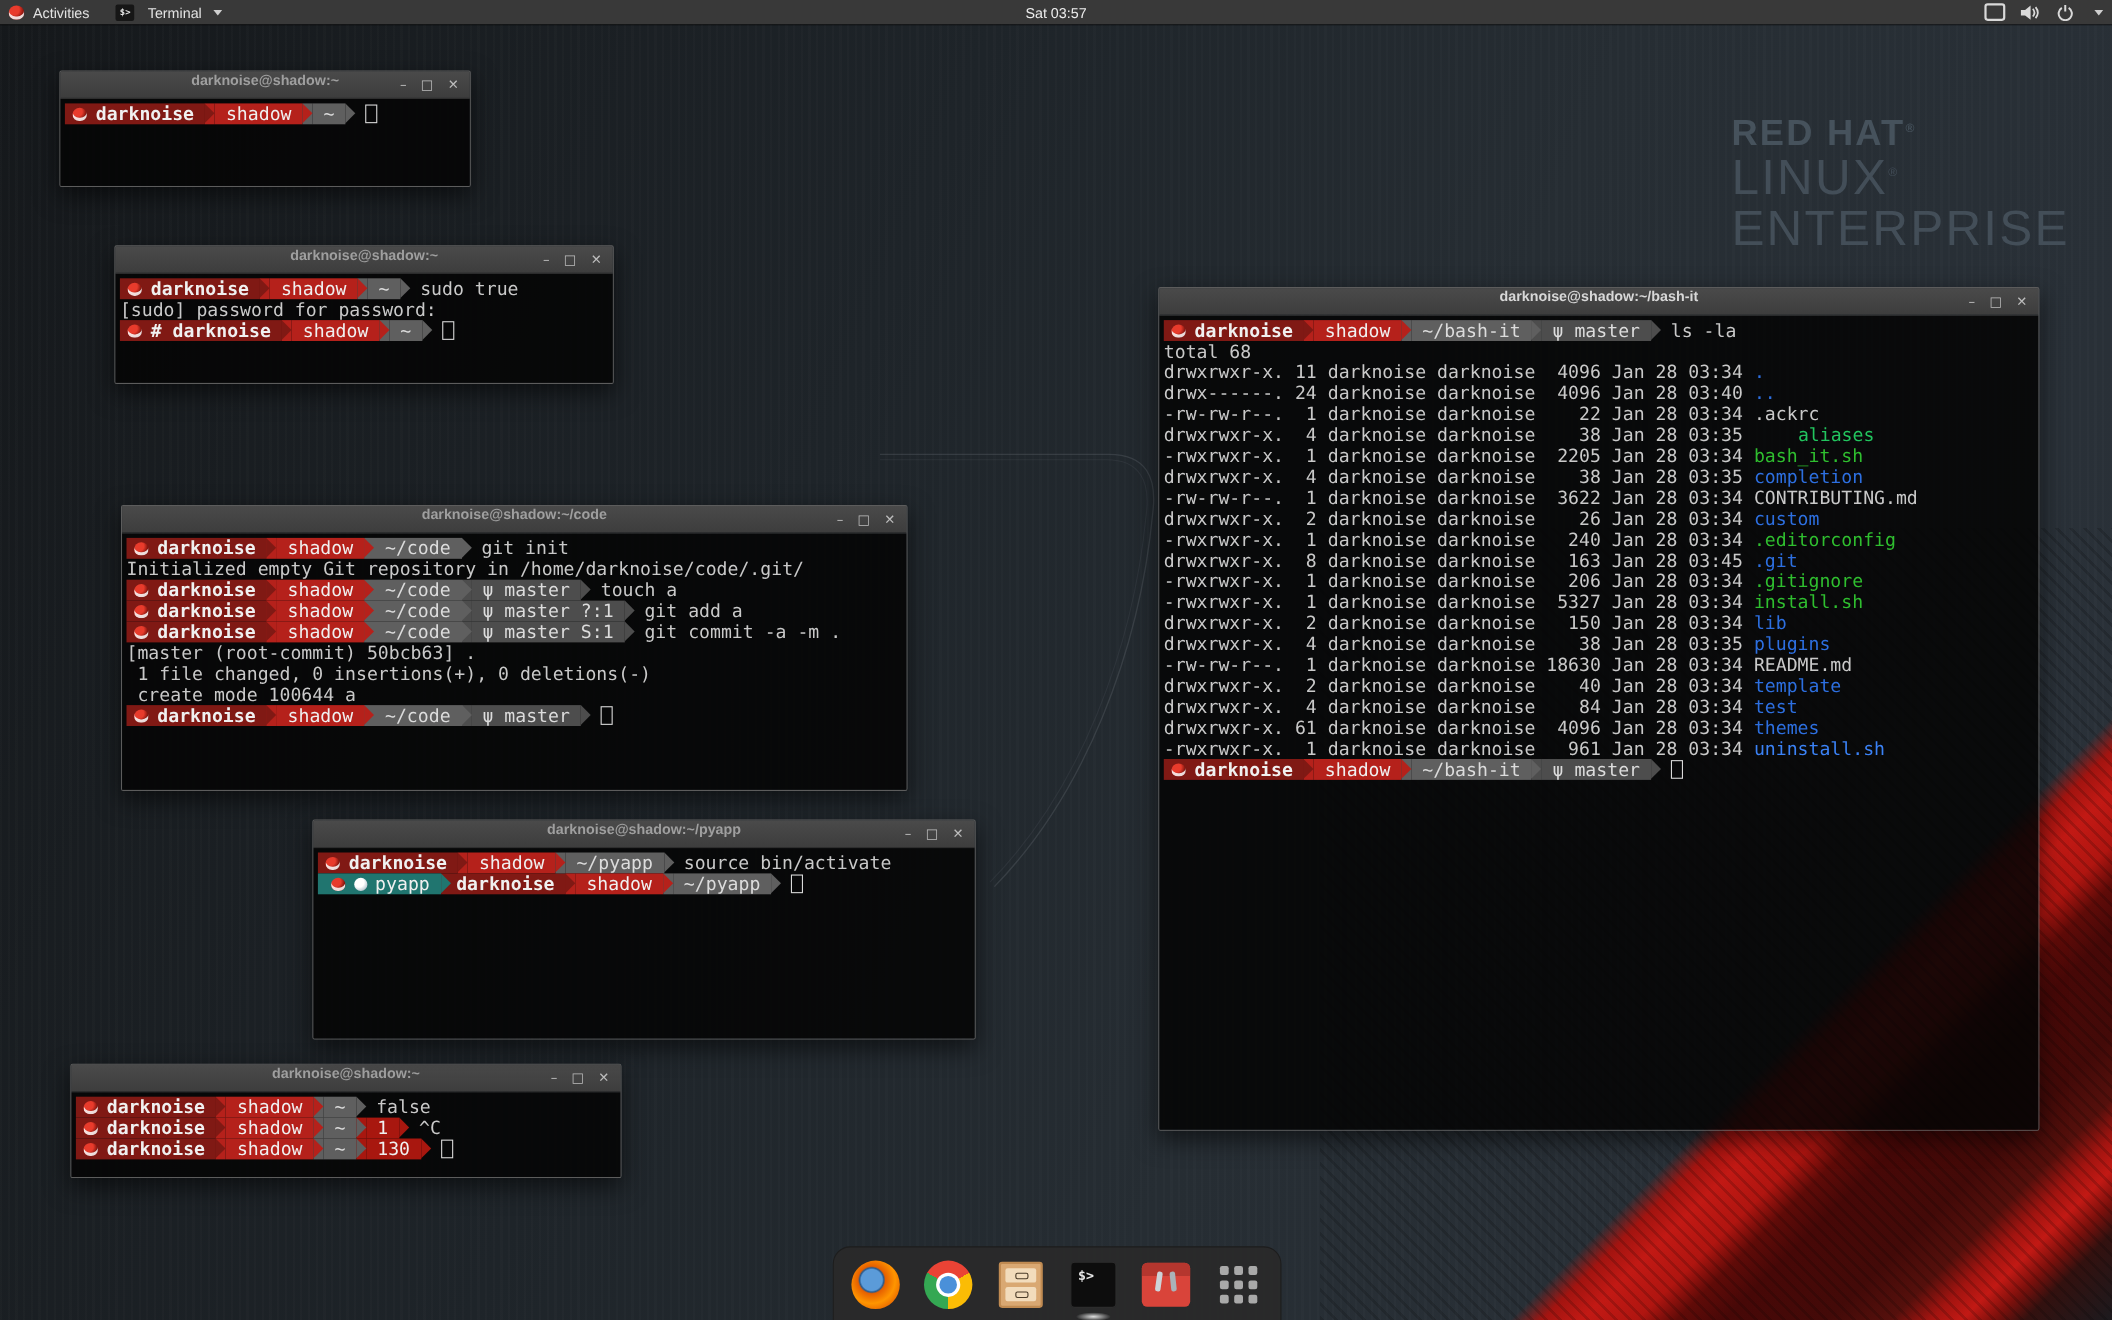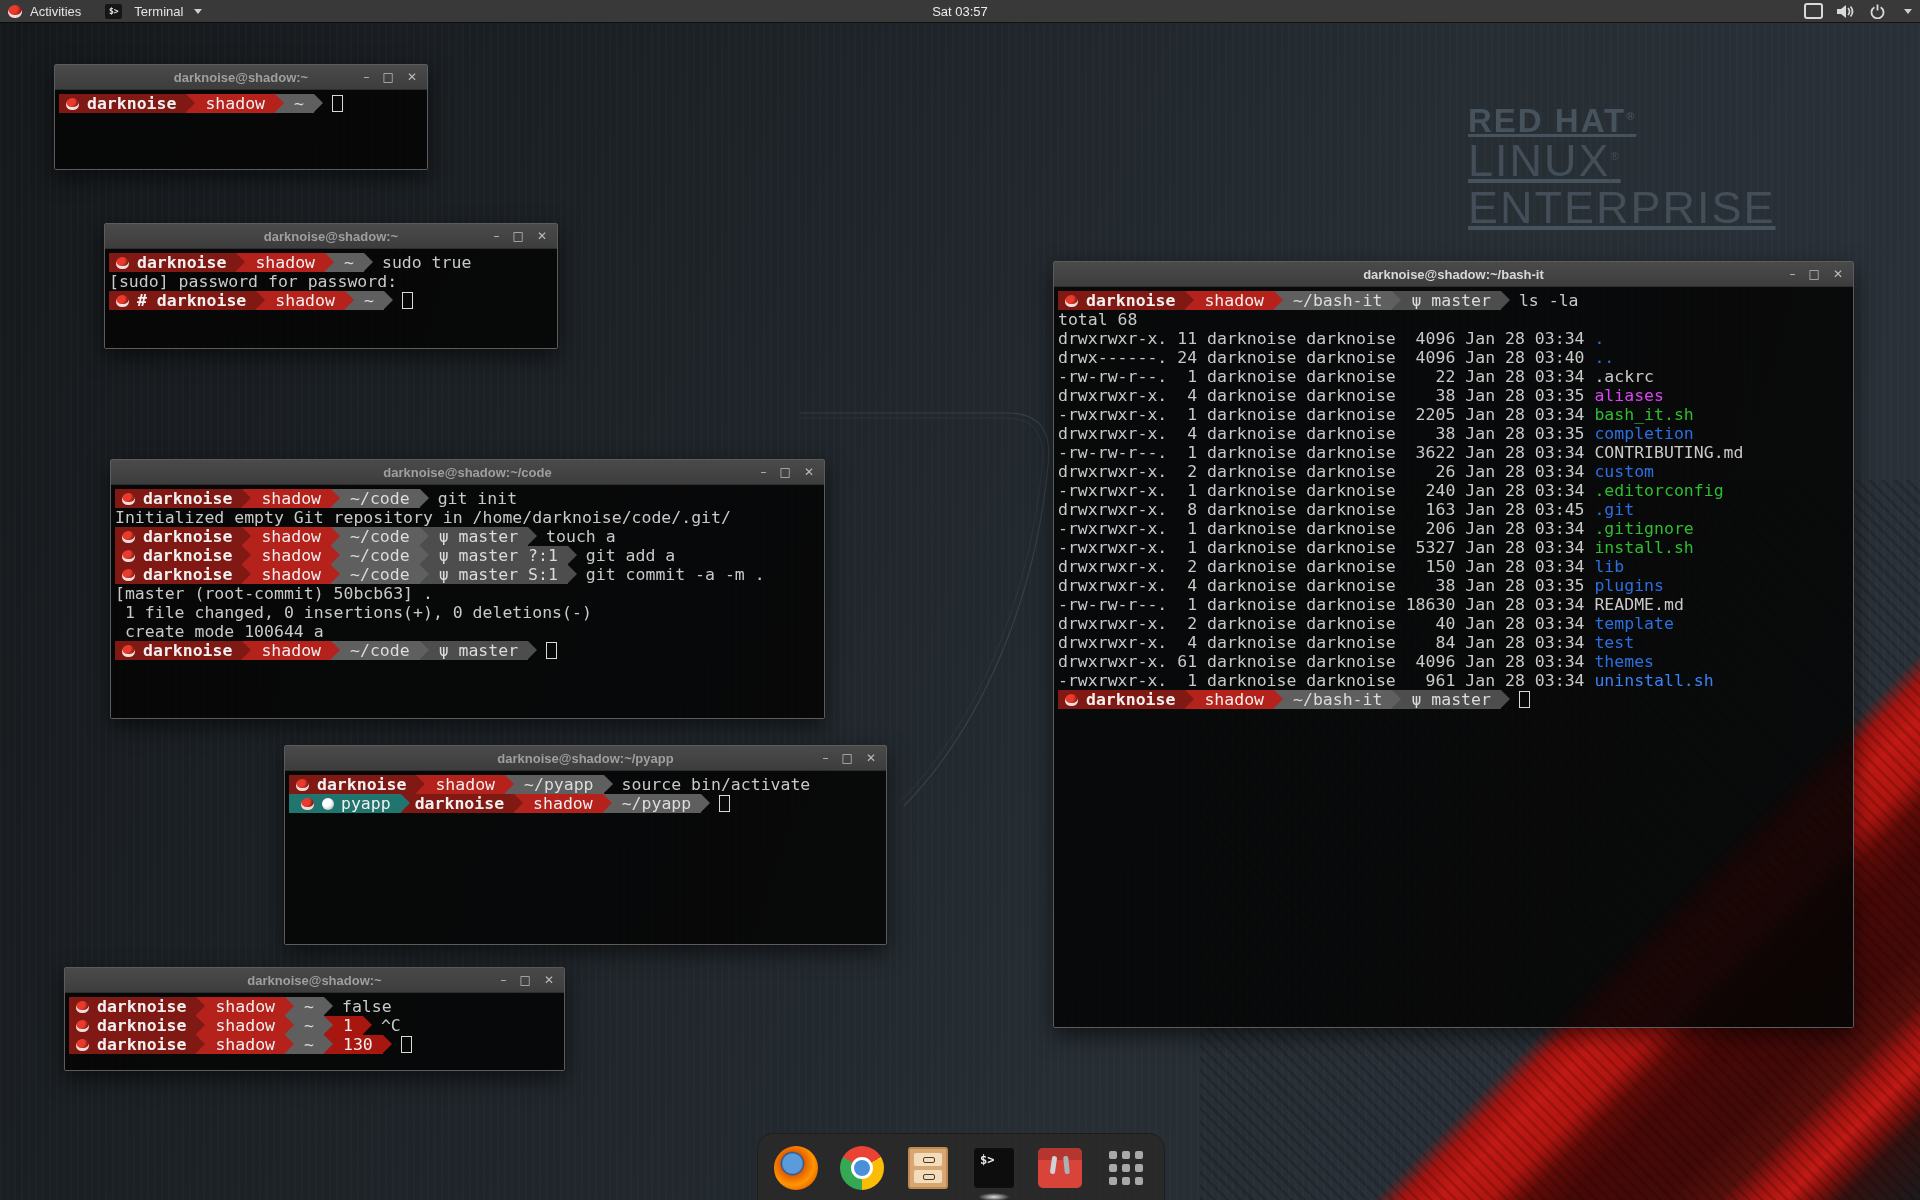--- a/index.html
+++ b/index.html
@@ -13,21 +13,21 @@
     background:
       repeating-linear-gradient(45deg,rgba(0,0,0,.16) 0 3px,transparent 3px 9px),
       linear-gradient(135deg,
         rgba(0,0,0,0) 0%,rgba(0,0,0,0) 62%,
         #a31410 64%,#c21914 66.5%,#b01510 70%,
         #600b08 72.5%,#470807 75.5%,#430a08 82%,
         #55100c 86%,#a31410 88.5%,#c21914 90.5%,
         #7c100c 92.5%,#33110f 94.5%,#1c1a1e 100%);}
   .curves{position:absolute;inset:0;pointer-events:none;}
   
-  .brand{position:absolute;left:1468px;top:104px;color:#46525c;line-height:1.04;user-select:none;text-decoration:underline;}
+  .brand{position:absolute;left:1574px;top:104px;color:#46525c;line-height:1.04;user-select:none;}
   .brand .b1{font-size:33px;font-weight:bold;letter-spacing:2px;}
   .brand .b2{font-size:45px;font-weight:400;letter-spacing:2px;color:#434e58;}
   .brand sup{font-size:11px;vertical-align:super;}
   
   .topbar{position:absolute;left:0;top:0;width:1920px;height:22px;background:#393939;
     display:flex;align-items:center;color:#e3e3e3;font-size:13px;z-index:60;
     box-shadow:0 1px 0 rgba(0,0,0,.55);}
   .tb-left{display:flex;align-items:center;gap:6px;padding-left:8px;}
   .tb-hat{width:14px;height:13px;border-radius:50% 50% 46% 46%;
     background:radial-gradient(circle at 35% 30%,#e83b2c 0 35%,#7a0d08 72%);
@@ -44,21 +44,21 @@
   
   .win{position:absolute;border:1px solid #5c5c5c;border-radius:2px;
     box-shadow:0 8px 22px rgba(0,0,0,.55);display:flex;flex-direction:column;z-index:20;}
   .win[data-win="0"]{left:54px; top:64px; width:372px;height:104px;}
   .win[data-win="1"]{left:104px;top:223px;width:452px;height:124px;}
   .win[data-win="2"]{left:110px;top:459px;width:713px;height:258px;}
   .win[data-win="3"]{left:284px;top:745px;width:601px;height:198px;z-index:22;}
   .win[data-win="4"]{left:64px; top:967px;width:499px;height:102px;}
   .win[data-win="5"]{left:1053px;top:261px;width:799px;height:765px;z-index:30;}
   .tbarw{height:24px;flex:0 0 24px;background:linear-gradient(#4a4a4a,#3d3d3d);
-    display:flex;align-items:center;justify-content:center;position:relative;
+    display:flex;align-items:flex-start;justify-content:center;position:relative;
     border-bottom:1px solid #2e2e2e;}
   .tbarw .wtitle{font-size:13px;font-weight:bold;color:#9f9f9f;}
   .win.focused .tbarw .wtitle{color:#d8d8d8;}
   .wctrls{position:absolute;right:10px;top:0;height:24px;display:flex;align-items:center;gap:13px;}
   .wbtn{color:#bdbdbd;font-size:12px;line-height:24px;cursor:pointer;
     font-family:"DejaVu Sans",sans-serif;}
   .tbody{flex:1;background:rgba(5,5,5,.88);padding:4px 5px 0 4px;overflow:hidden;}
   .tline{display:flex;height:19px;align-items:stretch;white-space:pre;
     font:16.5px/19px "DejaVu Sans Mono",monospace;}
   .seg{display:flex;align-items:center;padding:0 10px;color:#f0f0f0;}
@@ -213,21 +213,21 @@
         <span class="wbtn">□</span>
         <span class="wbtn">✕</span>
       </span>
   </div>
   <div class="tbody">
       <div class="tline"><span class="seg seg-user" style="background: rgb(128, 25, 20);"><span class="hat-icon"></span><span>darknoise</span></span><span class="parrow" style="background: rgb(181, 33, 27);"><span style="border-left-color: rgb(128, 25, 20);"></span></span><span class="seg seg-host" style="background: rgb(181, 33, 27);"><span>shadow</span></span><span class="parrow" style="background: rgb(95, 95, 95);"><span style="border-left-color: rgb(181, 33, 27);"></span></span><span class="seg seg-path" style="background: rgb(95, 95, 95);"><span>~/bash-it</span></span><span class="parrow" style="background: rgb(77, 77, 77);"><span style="border-left-color: rgb(95, 95, 95);"></span></span><span class="seg seg-git" style="background: rgb(77, 77, 77);"><span>ψ master</span></span><span class="parrow" style="background: transparent;"><span style="border-left-color: rgb(77, 77, 77);"></span></span><span class="t cmd">ls -la</span></div>
       <div class="tline"><span class="t">total 68</span></div>
       <div class="tline"><span class="t">drwxrwxr-x. 11 darknoise darknoise  4096 Jan 28 03:34 </span><span class="t dir" style="color: rgb(45, 111, 224);">.</span></div>
       <div class="tline"><span class="t">drwx------. 24 darknoise darknoise  4096 Jan 28 03:40 </span><span class="t dir" style="color: rgb(45, 111, 224);">..</span></div>
       <div class="tline"><span class="t">-rw-rw-r--.  1 darknoise darknoise    22 Jan 28 03:34 </span><span class="t">.ackrc</span></div>
-      <div class="tline"><span class="t">drwxrwxr-x.  4 darknoise darknoise    38 Jan 28 03:35 </span><span class="t dir" style="color: #d946ef;">aliases</span></div>
+      <div class="tline"><span class="t">drwxrwxr-x.  4 darknoise darknoise    38 Jan 28 03:35 </span><span class="t dir" style="color: #22c55e; margin-left: 40px;">aliases</span></div>
       <div class="tline"><span class="t">-rwxrwxr-x.  1 darknoise darknoise  2205 Jan 28 03:34 </span><span class="t exec" style="color: rgb(47, 190, 47); text-align: right;">bash_it.sh</span></div>
       <div class="tline"><span class="t">drwxrwxr-x.  4 darknoise darknoise    38 Jan 28 03:35 </span><span class="t dir" style="color: rgb(45, 111, 224);">completion</span></div>
       <div class="tline"><span class="t">-rw-rw-r--.  1 darknoise darknoise  3622 Jan 28 03:34 </span><span class="t">CONTRIBUTING.md</span></div>
       <div class="tline"><span class="t">drwxrwxr-x.  2 darknoise darknoise    26 Jan 28 03:34 </span><span class="t dir" style="color: rgb(45, 111, 224);">custom</span></div>
       <div class="tline"><span class="t">-rwxrwxr-x.  1 darknoise darknoise   240 Jan 28 03:34 </span><span class="t exec" style="color: rgb(47, 190, 47);">.editorconfig</span></div>
       <div class="tline"><span class="t">drwxrwxr-x.  8 darknoise darknoise   163 Jan 28 03:45 </span><span class="t dir" style="color: rgb(45, 111, 224);">.git</span></div>
       <div class="tline"><span class="t">-rwxrwxr-x.  1 darknoise darknoise   206 Jan 28 03:34 </span><span class="t exec" style="color: rgb(47, 190, 47);">.gitignore</span></div>
       <div class="tline"><span class="t">-rwxrwxr-x.  1 darknoise darknoise  5327 Jan 28 03:34 </span><span class="t exec" style="color: rgb(47, 190, 47);">install.sh</span></div>
       <div class="tline"><span class="t">drwxrwxr-x.  2 darknoise darknoise   150 Jan 28 03:34 </span><span class="t dir" style="color: rgb(45, 111, 224);">lib</span></div>
       <div class="tline"><span class="t">drwxrwxr-x.  4 darknoise darknoise    38 Jan 28 03:35 </span><span class="t dir" style="color: rgb(45, 111, 224);">plugins</span></div>

